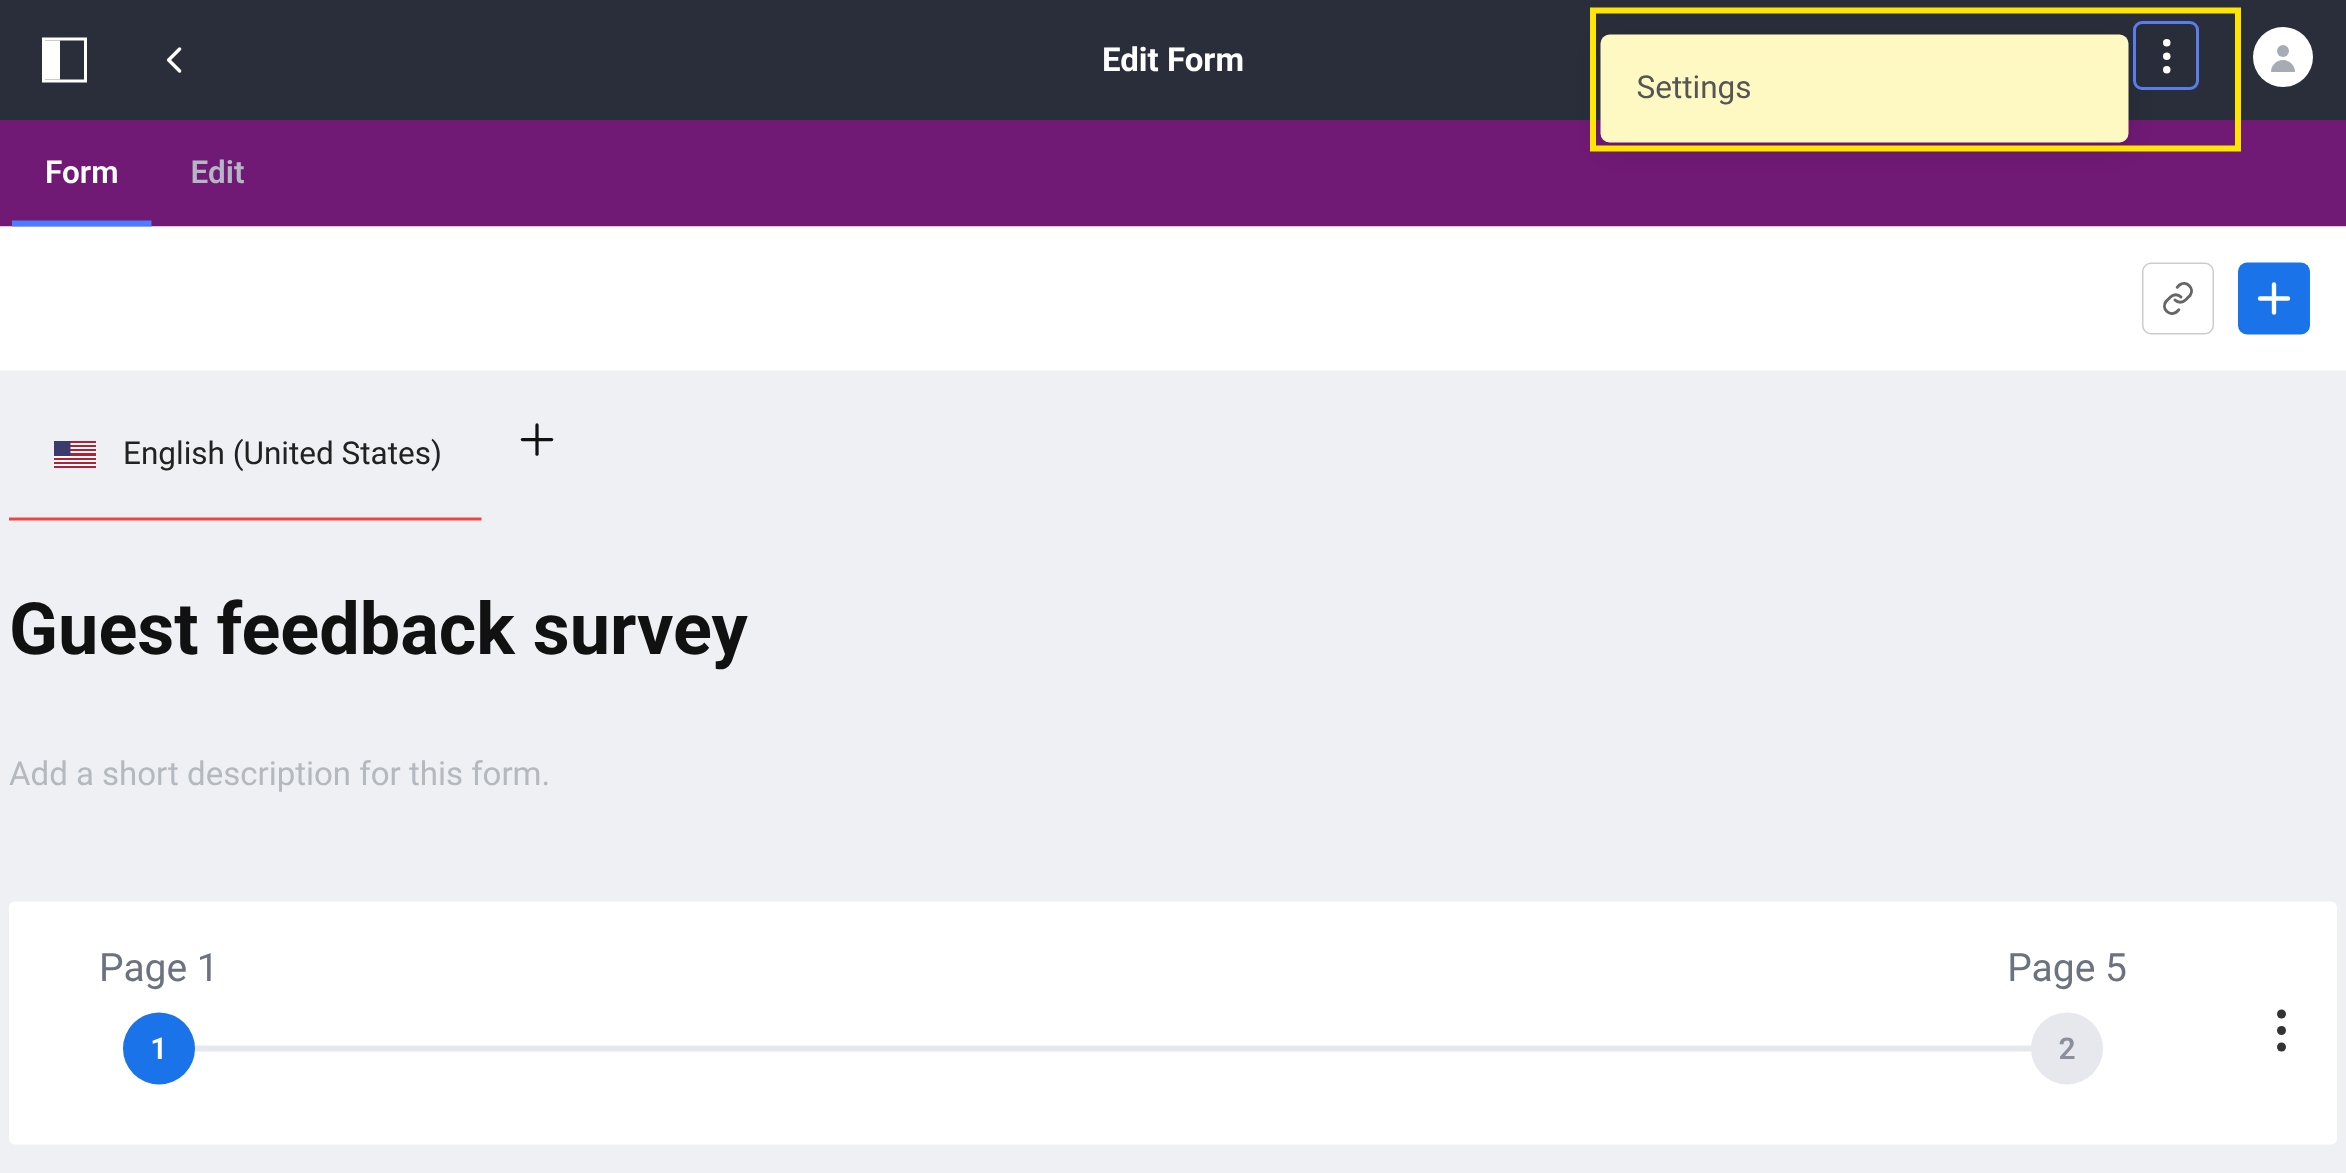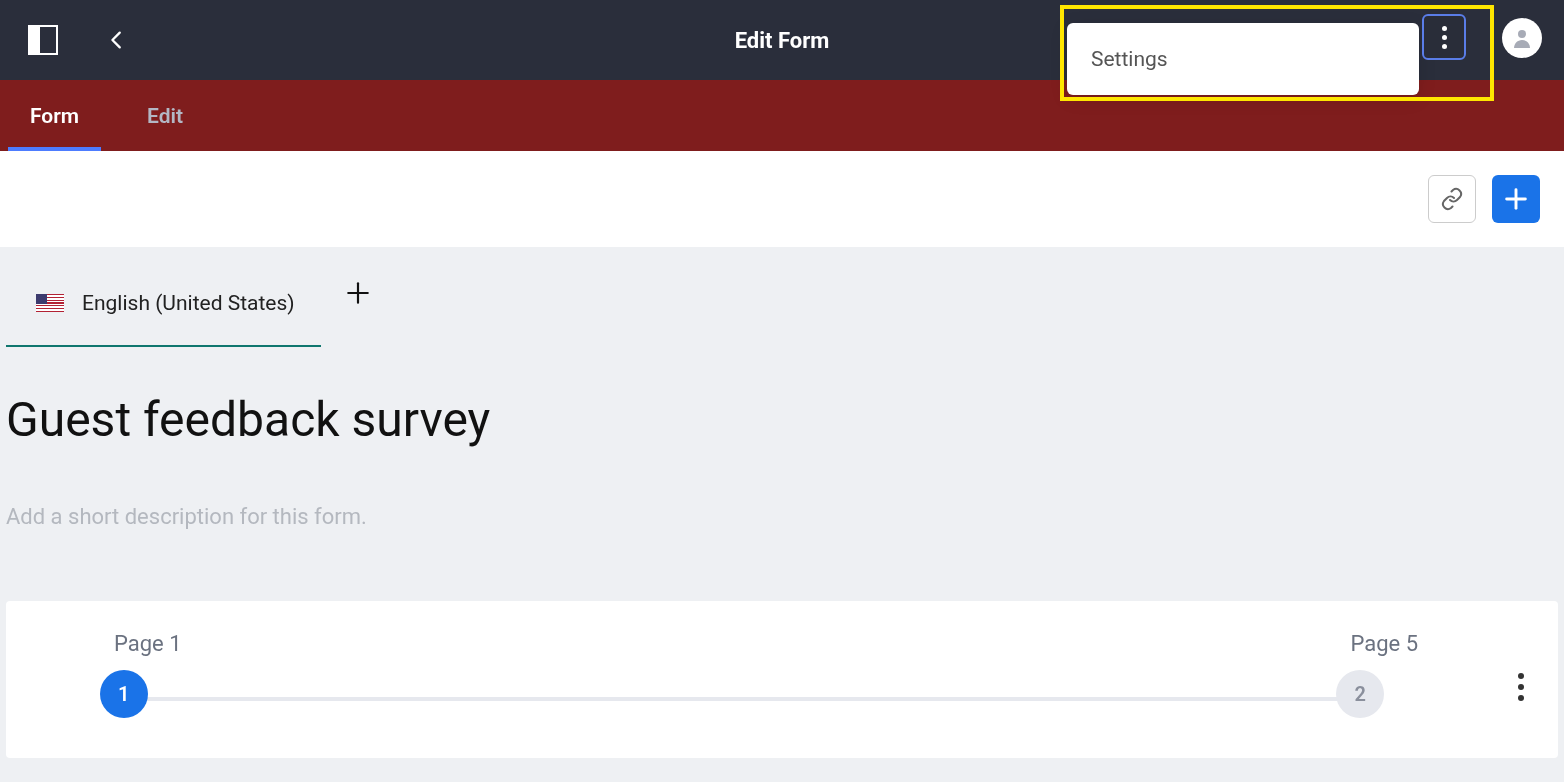--- a/index.html
+++ b/index.html
@@ -56,21 +56,21 @@
       border: 4px solid #ffe600;
       pointer-events: none;
       z-index: 50;
     }
     .settings-dropdown {
       position: absolute;
       right: 145px;
       top: 23px;
       width: 352px;
       height: 72px;
-      background: #ffffff;
+      background: #fef9c3;
       border-radius: 6px;
       box-shadow: 0 4px 18px rgba(0,0,0,0.12);
       display: flex;
       align-items: center;
       padding: 0 24px;
       z-index: 40;
     }
     .settings-dropdown span {
       color: #555;
       font-size: 21px;
@@ -100,26 +100,26 @@
       height: 40px;
       border-radius: 50%;
       background: #fff;
       display: flex;
       align-items: center;
       justify-content: center;
       z-index: 30;
     }
     .avatar svg { width: 24px; height: 24px; }
     .tab-bar {
-      background: #7f1d1d;
+      background: #701a75;
       height: 71px;
       display: flex;
       align-items: center;
       padding: 0 30px;
-      gap: 68px;
+      gap: 48px;
     }
     .tab {
       color: #b3b7c4;
       font-size: 21px;
       font-weight: 600;
       height: 100%;
       display: flex;
       align-items: center;
       cursor: pointer;
       position: relative;
@@ -176,21 +176,21 @@
       display: flex;
       align-items: center;
       padding: 26px 6px 0;
       gap: 18px;
     }
     .lang-tab {
       display: flex;
       align-items: center;
       gap: 18px;
       padding: 18px 26px 30px 30px;
-      border-bottom: 2px solid #0f766e;
+      border-bottom: 2px solid #ef4444;
       cursor: pointer;
     }
     .flag {
       width: 28px; height: 18px;
       background: linear-gradient(to bottom,
         #b22234 0 7.7%, #fff 7.7% 15.4%, #b22234 15.4% 23.1%, #fff 23.1% 30.8%,
         #b22234 30.8% 38.5%, #fff 38.5% 46.2%, #b22234 46.2% 53.8%, #fff 53.8% 61.5%,
         #b22234 61.5% 69.2%, #fff 69.2% 76.9%, #b22234 76.9% 84.6%, #fff 84.6% 92.3%,
         #b22234 92.3% 100%);
       position: relative;
@@ -204,21 +204,21 @@
     }
     .lang-tab span { font-size: 21px; color: #222; }
     .add-lang {
       cursor: pointer;
       padding: 0 6px 30px;
     }
     .add-lang svg { width: 26px; height: 26px; }
     .form-title-block { padding: 44px 6px 0; }
     .form-title {
       font-size: 48px;
-      font-weight: 400;
+      font-weight: 700;
       color: #111;
       letter-spacing: 0px;
     }
     .form-desc {
       margin-top: 56px;
       font-size: 22px;
       color: #b4b8bf;
     }
     .stepper-card {
       background: #fff;
@@ -236,24 +236,23 @@
     }
     .step {
       display: flex;
       flex-direction: column;
       align-items: center;
       gap: 14px;
       z-index: 2;
       cursor: pointer;
     }
     .step-label {
-      font-size: 22px;
+      font-size: 26px;
       color: #6b7280;
       white-space: nowrap;
-      margin-left: 48px;
     }
     .step-circle {
       width: 48px; height: 48px;
       border-radius: 50%;
       display: flex;
       align-items: center;
       justify-content: center;
       font-size: 20px;
       font-weight: 600;
     }

